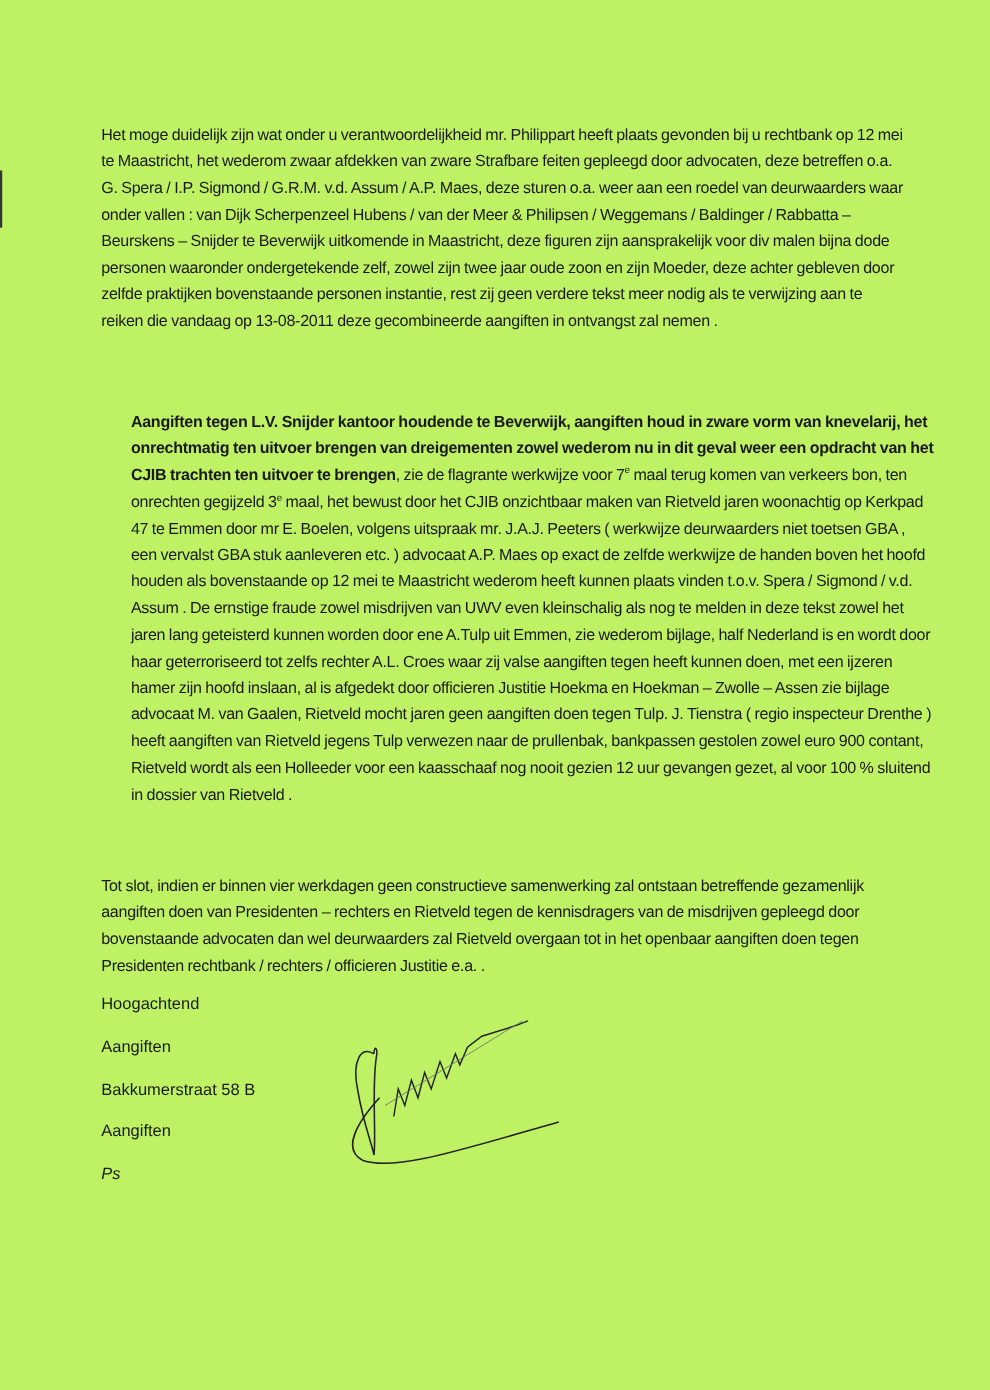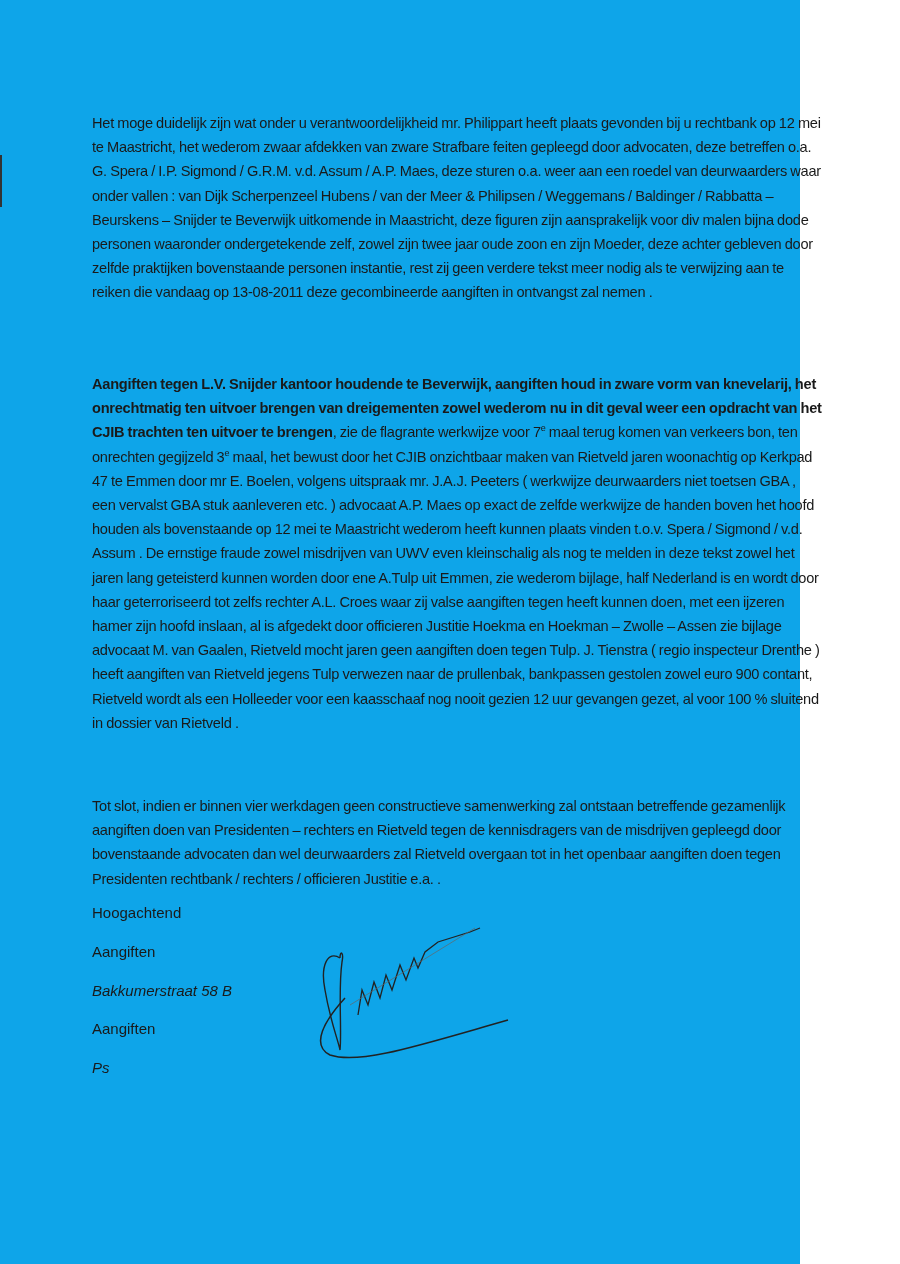--- a/index.html
+++ b/index.html
@@ -1,28 +1,28 @@
 <!DOCTYPE html>
 <html><head>
   <meta charset="utf-8">
   <style>
     html, body { margin: 0; padding: 0; background: #ffffff; }
     body { width: 900px; height: 1264px; position: relative; overflow: hidden;
       font-family: "Liberation Sans", sans-serif; color: #1a1a1a; }
-    .page { position: absolute; left: 0; top: 0; width: 800px; height: 1264px; background: #0ea5e9; }
+    .page { position: absolute; left: 0; top: 0; width: 900px; height: 1264px; background: #bef264; }
     .edge-mark { position: absolute; left: 0; top: 155px; width: 2px; height: 52px; background: #333; }
     .para { position: absolute; left: 92px; width: 730px; font-size: 14.6px; line-height: 24.2px;
       letter-spacing: -0.25px; word-spacing: -0.5px; }
     .p1 { top: 111px; }
-    .p2 { top: 372px; }
+    .p2 { top: 372px; margin-left: 27px; }
     .p3 { top: 794px; }
     .bold { font-weight: bold; }
     sup { font-size: 9px; line-height: 0; vertical-align: 6px; }
     .closing { position: absolute; left: 92px; font-size: 15px; }
-    .c1 { top: 904px; } .c2 { top: 943px; } .c3 { top: 982px; font-style: italic; } .c4 { top: 1020px; } .c5 { top: 1059px; font-style: italic; }
+    .c1 { top: 904px; } .c2 { top: 943px; } .c3 { top: 982px; } .c4 { top: 1020px; } .c5 { top: 1059px; font-style: italic; }
     .signature { position: absolute; left: 300px; top: 880px; width: 240px; height: 190px; }
   </style>
 </head>
 <body>
 
 <div class="page">
   <div class="edge-mark"></div>
 
   <div class="para p1">Het moge duidelijk zijn wat onder u verantwoordelijkheid mr. Philippart heeft plaats gevonden bij u rechtbank op 12 mei te Maastricht, het wederom zwaar afdekken van zware Strafbare feiten gepleegd door advocaten, deze betreffen o.a. G. Spera / I.P. Sigmond / G.R.M. v.d. Assum / A.P. Maes, deze sturen o.a. weer aan een roedel van deurwaarders waar onder vallen : van Dijk Scherpenzeel Hubens / van der Meer &amp; Philipsen / Weggemans / Baldinger / Rabbatta –  Beurskens – Snijder te Beverwijk uitkomende in Maastricht, deze figuren zijn aansprakelijk voor div malen bijna dode personen waaronder ondergetekende zelf, zowel zijn twee jaar oude zoon en zijn Moeder, deze achter gebleven door zelfde praktijken bovenstaande personen instantie, rest zij geen verdere tekst meer nodig als te verwijzing aan te reiken die vandaag op 13-08-2011 deze gecombineerde aangiften in ontvangst zal nemen .</div>
 

